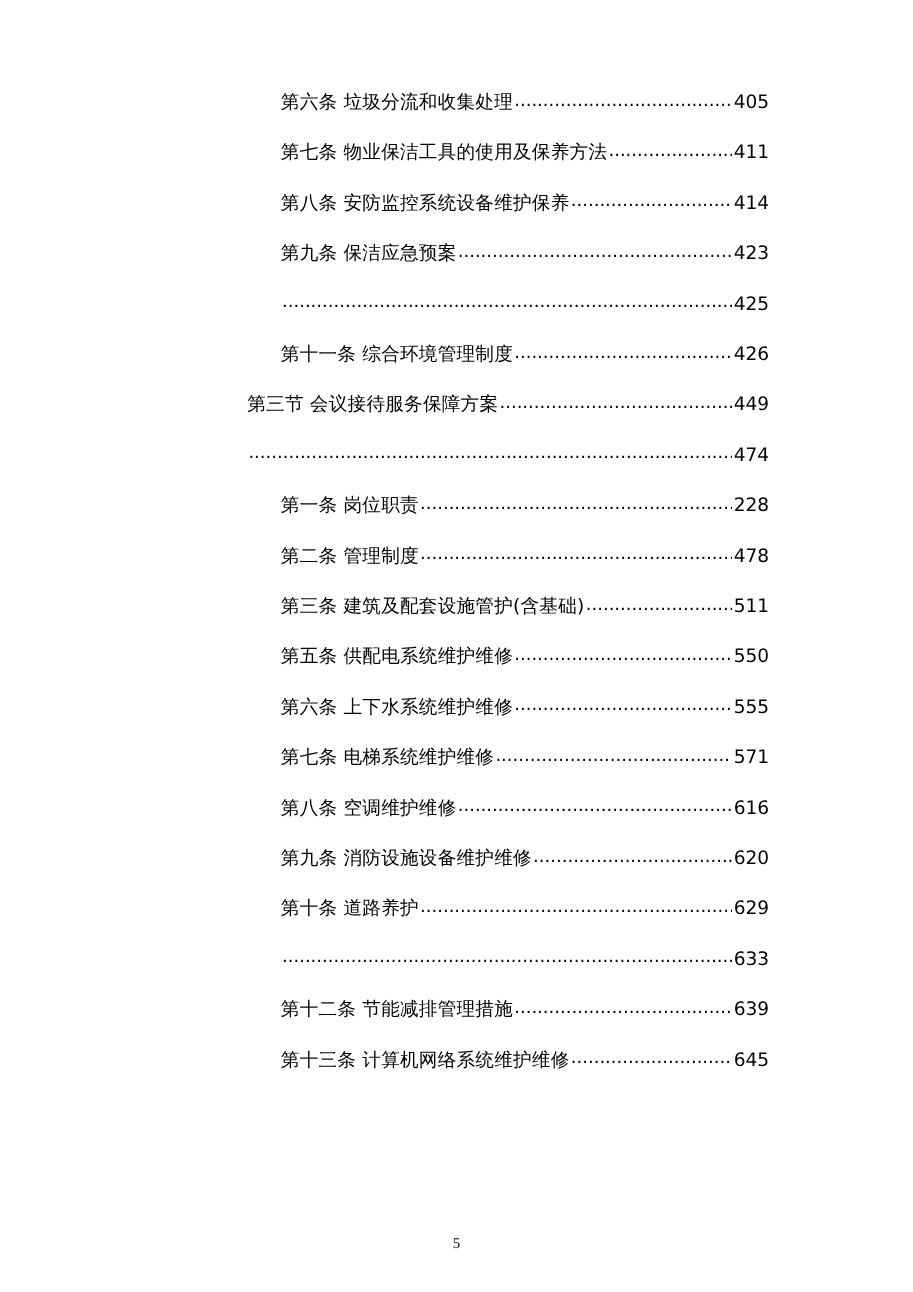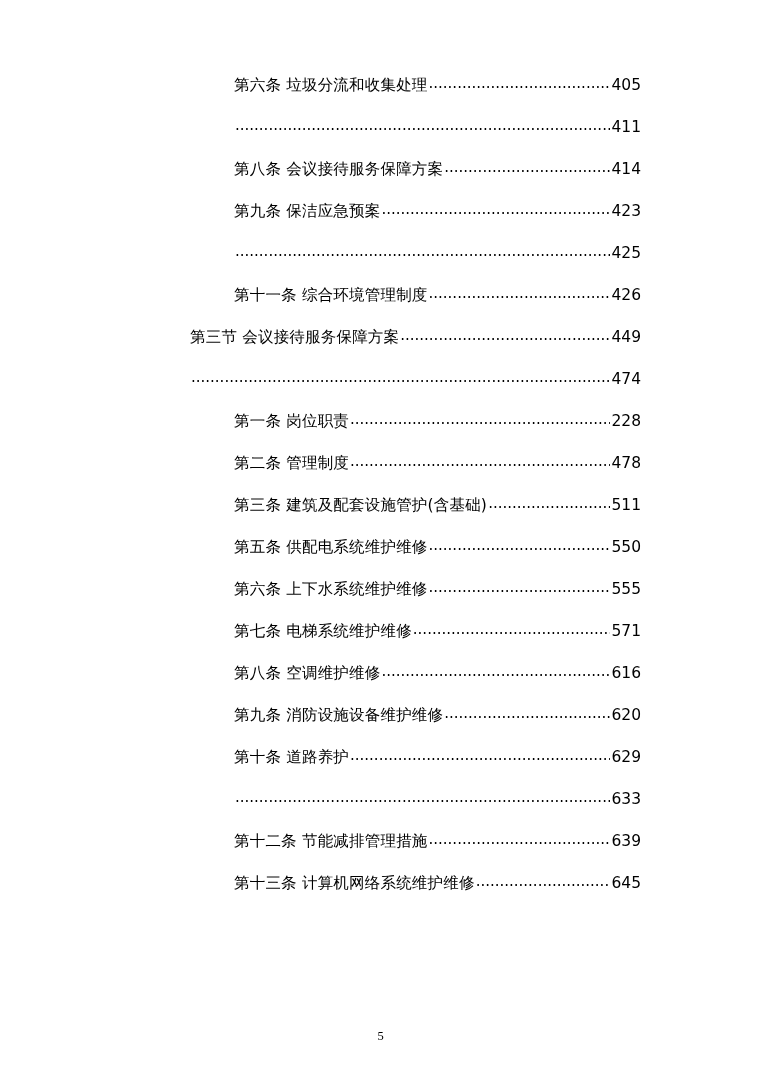--- a/index.html
+++ b/index.html
@@ -50,21 +50,21 @@
     letter-spacing: 0px;
     color: #000;
   }
   .toc-entry .page-no {
     flex: 0 0 auto;
     text-align: center;
     font-size: 15.5px;
   }
   
   .lvl-section {
-    margin-left: 0px;
+    margin-left: 16px;
   }
   .lvl-item {
     margin-left: 44px;
   }
   .no-leader .leader {
     visibility: hidden;
   }
   .footer {
     position: absolute;
     left: 0;
@@ -80,25 +80,26 @@
 <body>
 
 <div class="page">
   <ul class="toc" id="toc-list">
       <li class="toc-entry lvl-item">
         <span class="label">第六条  垃圾分流和收集处理</span>
         <span class="leader">..............................................................................................................</span>
         <span class="page-no">405</span>
       </li>
       <li class="toc-entry lvl-item">
+        <span class="label">第七条  物业保洁工具的使用及保养方法</span>
         <span class="leader">..............................................................................................................</span>
         <span class="page-no">411</span>
       </li>
       <li class="toc-entry lvl-item">
-        <span class="label">第八条  会议接待服务保障方案</span>
+        <span class="label">第八条  安防监控系统设备维护保养</span>
         <span class="leader">..............................................................................................................</span>
         <span class="page-no">414</span>
       </li>
       <li class="toc-entry lvl-item">
         <span class="label">第九条  保洁应急预案</span>
         <span class="leader">..............................................................................................................</span>
         <span class="page-no">423</span>
       </li>
       <li class="toc-entry lvl-item">
         <span class="leader">..............................................................................................................</span>

